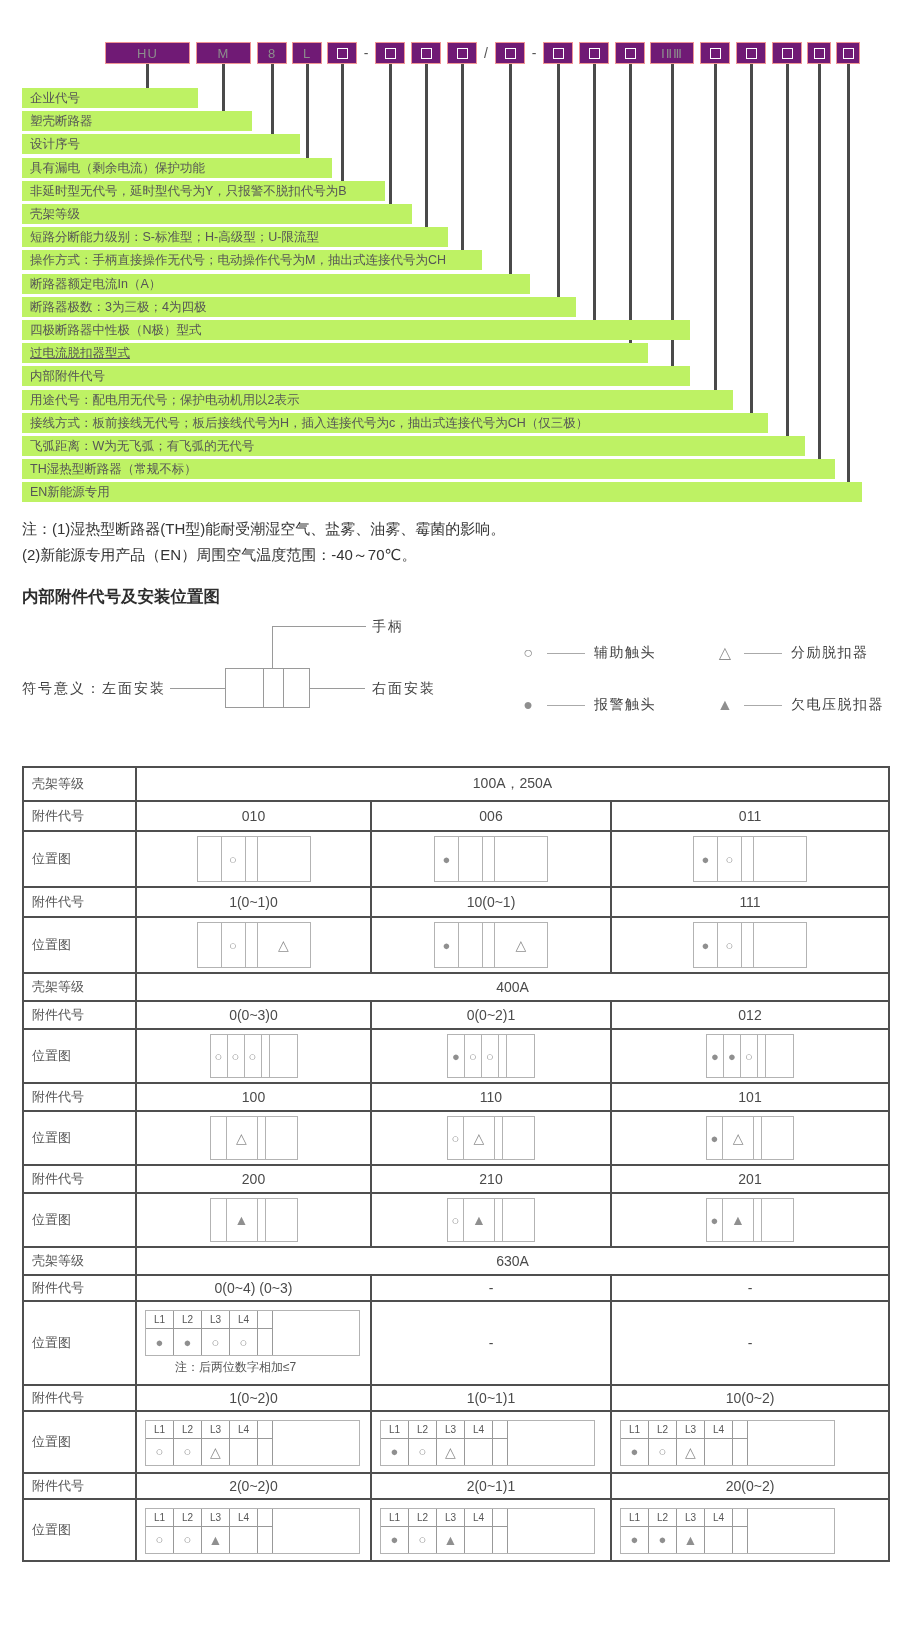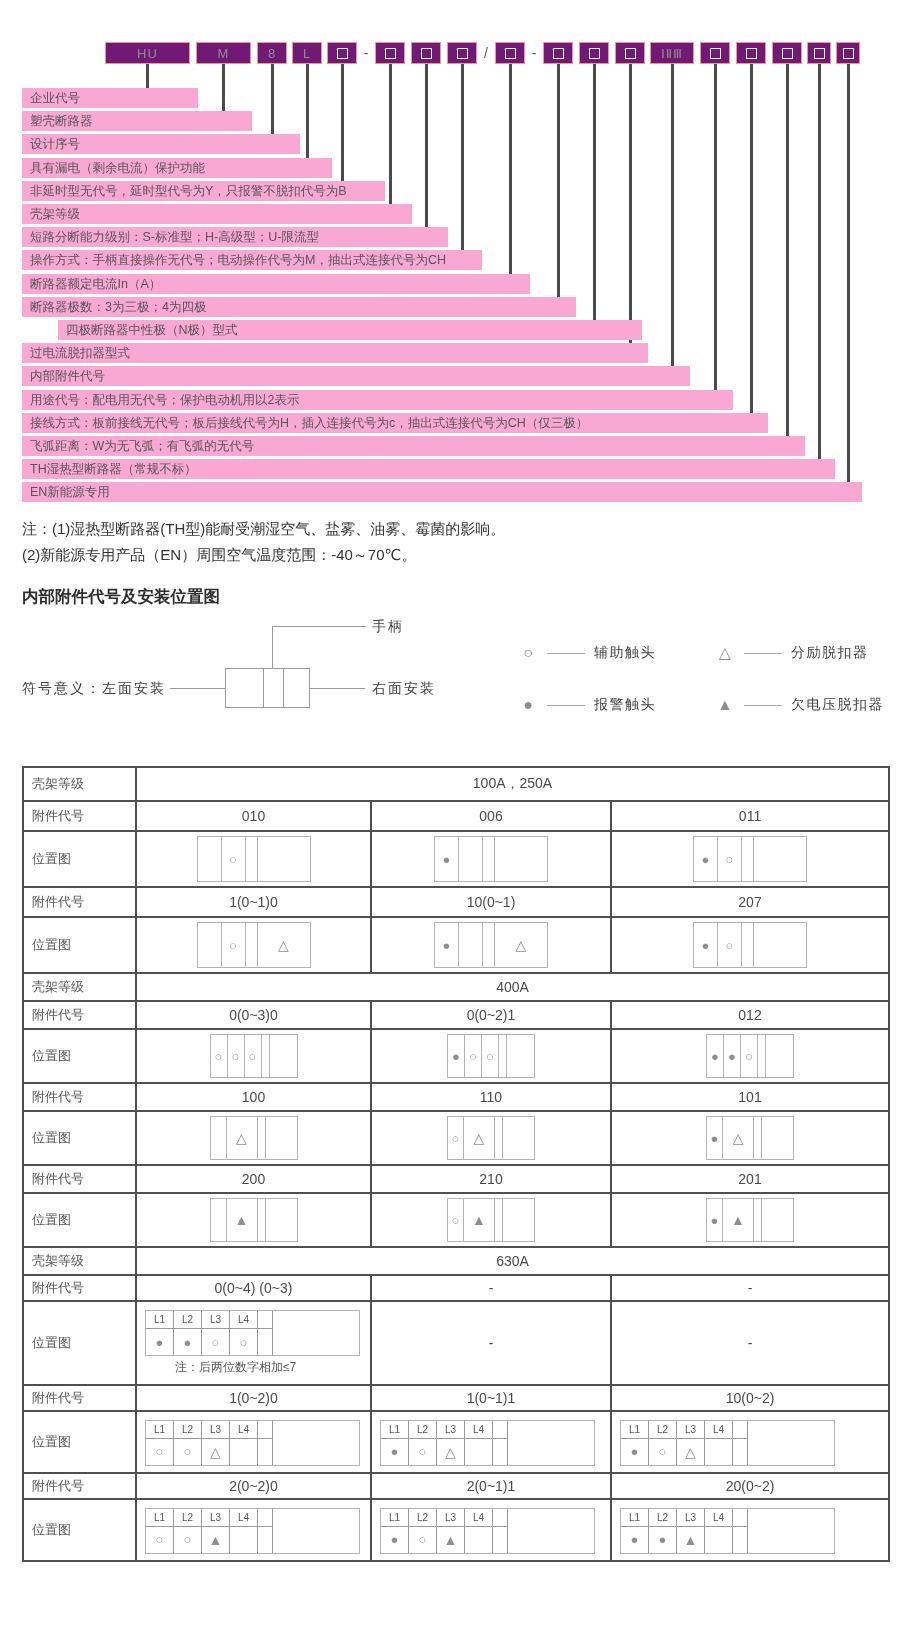--- a/index.html
+++ b/index.html
@@ -8,21 +8,21 @@
     font-family:"Liberation Sans","DejaVu Sans",sans-serif;
   }
   
   .mbox{position:absolute;top:42px;height:22px;background:#701a75;border:1px solid #f09494;
         box-sizing:border-box;display:flex;align-items:center;justify-content:center;
         font-size:13px;color:#8d8d8d;letter-spacing:1px;}
   .sq{width:9px;height:9px;border:1.5px solid #fff;display:block;}
   .msep{position:absolute;top:42px;height:22px;width:18px;line-height:22px;text-align:center;
         font-size:14px;color:#555;}
   .cline{position:absolute;width:3px;background:#4a4a4a;z-index:1;}
-  .cbar{position:absolute;left:22px;height:20px;background:#f9a8d4;z-index:2;font-size:12.5px;
+  .cbar{position:absolute;left:22px;height:20px;background:#bef264;z-index:2;font-size:12.5px;
         line-height:20px;color:#565656;padding-left:8px;box-sizing:border-box;white-space:nowrap;overflow:hidden;}
   
   .note{position:absolute;left:22px;font-size:15px;color:#333;}
   .title{position:absolute;left:22px;font-size:16.5px;font-weight:bold;color:#2e2e2e;}
   
   .hline{position:absolute;height:1px;background:#9a9a9a;}
   .vline{position:absolute;width:1px;background:#9a9a9a;}
   .lbox{position:absolute;left:225px;top:668px;width:85px;height:40px;border:1px solid #9a9a9a;box-sizing:border-box;}
   .lbox .iv{position:absolute;top:0;width:1px;height:100%;background:#9a9a9a;}
   .ltext{position:absolute;font-size:14px;color:#3f3f3f;letter-spacing:2px;white-space:nowrap;}
@@ -125,23 +125,23 @@
     <div class="cbar" style="top: 204px; width: 390px;">壳架等级</div>
     <div class="cline" style="left: 424.5px; top: 64px; height: 166px;"></div>
     <div class="cbar" style="top: 227px; width: 426px;">短路分断能力级别：S-标准型；H-高级型；U-限流型</div>
     <div class="cline" style="left: 460.5px; top: 64px; height: 189px;"></div>
     <div class="cbar" style="top: 250px; width: 460px;">操作方式：手柄直接操作无代号；电动操作代号为M，抽出式连接代号为CH</div>
     <div class="cline" style="left: 508.5px; top: 64px; height: 213px;"></div>
     <div class="cbar" style="top: 274px; width: 508px;">断路器额定电流In（A）</div>
     <div class="cline" style="left: 556.5px; top: 64px; height: 236px;"></div>
     <div class="cbar" style="top: 297px; width: 554px;">断路器极数：3为三极；4为四极</div>
     <div class="cline" style="left: 592.5px; top: 64px; height: 259px;"></div>
-    <div class="cbar" style="top: 320px; width: 584px; margin-left: 36px;">四极断路器中性极（N极）型式</div>
+    <div class="cbar" style="top: 320px; width: 668px;">四极断路器中性极（N极）型式</div>
     <div class="cline" style="left: 628.5px; top: 64px; height: 282px;"></div>
-    <div class="cbar" style="top: 343px; width: 626px;">过电流脱扣器型式</div>
+    <div class="cbar" style="top: 343px; width: 626px; text-decoration: underline;">过电流脱扣器型式</div>
     <div class="cline" style="left: 670.5px; top: 64px; height: 305px;"></div>
     <div class="cbar" style="top: 366px; width: 668px;">内部附件代号</div>
     <div class="cline" style="left: 713.5px; top: 64px; height: 329px;"></div>
     <div class="cbar" style="top: 390px; width: 711px;">用途代号：配电用无代号；保护电动机用以2表示</div>
     <div class="cline" style="left: 749.5px; top: 64px; height: 352px;"></div>
     <div class="cbar" style="top: 413px; width: 746px;">接线方式：板前接线无代号；板后接线代号为H，插入连接代号为c，抽出式连接代号为CH（仅三极）</div>
     <div class="cline" style="left: 785.5px; top: 64px; height: 375px;"></div>
     <div class="cbar" style="top: 436px; width: 783px;">飞弧距离：W为无飞弧；有飞弧的无代号</div>
     <div class="cline" style="left: 817.5px; top: 64px; height: 398px;"></div>
     <div class="cbar" style="top: 459px; width: 813px;">TH湿热型断路器（常规不标）</div>
@@ -241,21 +241,21 @@
               </div>
               <div class="dc" style="width: 12px;"></div>
               <div class="dc" style="flex: 1 1 0%;"></div>
             </div>
           </td>
         </tr>
         <tr style="height: 30px;">
           <td class="rl">附件代号</td>
           <td class="cv">1(0~1)0</td>
           <td class="cv">10(0~1)</td>
-          <td class="cv">207</td>
+          <td class="cv">111</td>
         </tr>
         <tr style="height: 56px;">
           <td class="rl">位置图</td>
           <td class="cp">
             <div class="dg dgA">
               <div class="dc" style="width: 24px;"></div>
               <div class="dc" style="width: 24px;">
                 <span class="sym">○</span>
               </div>
               <div class="dc" style="width: 12px;"></div>

